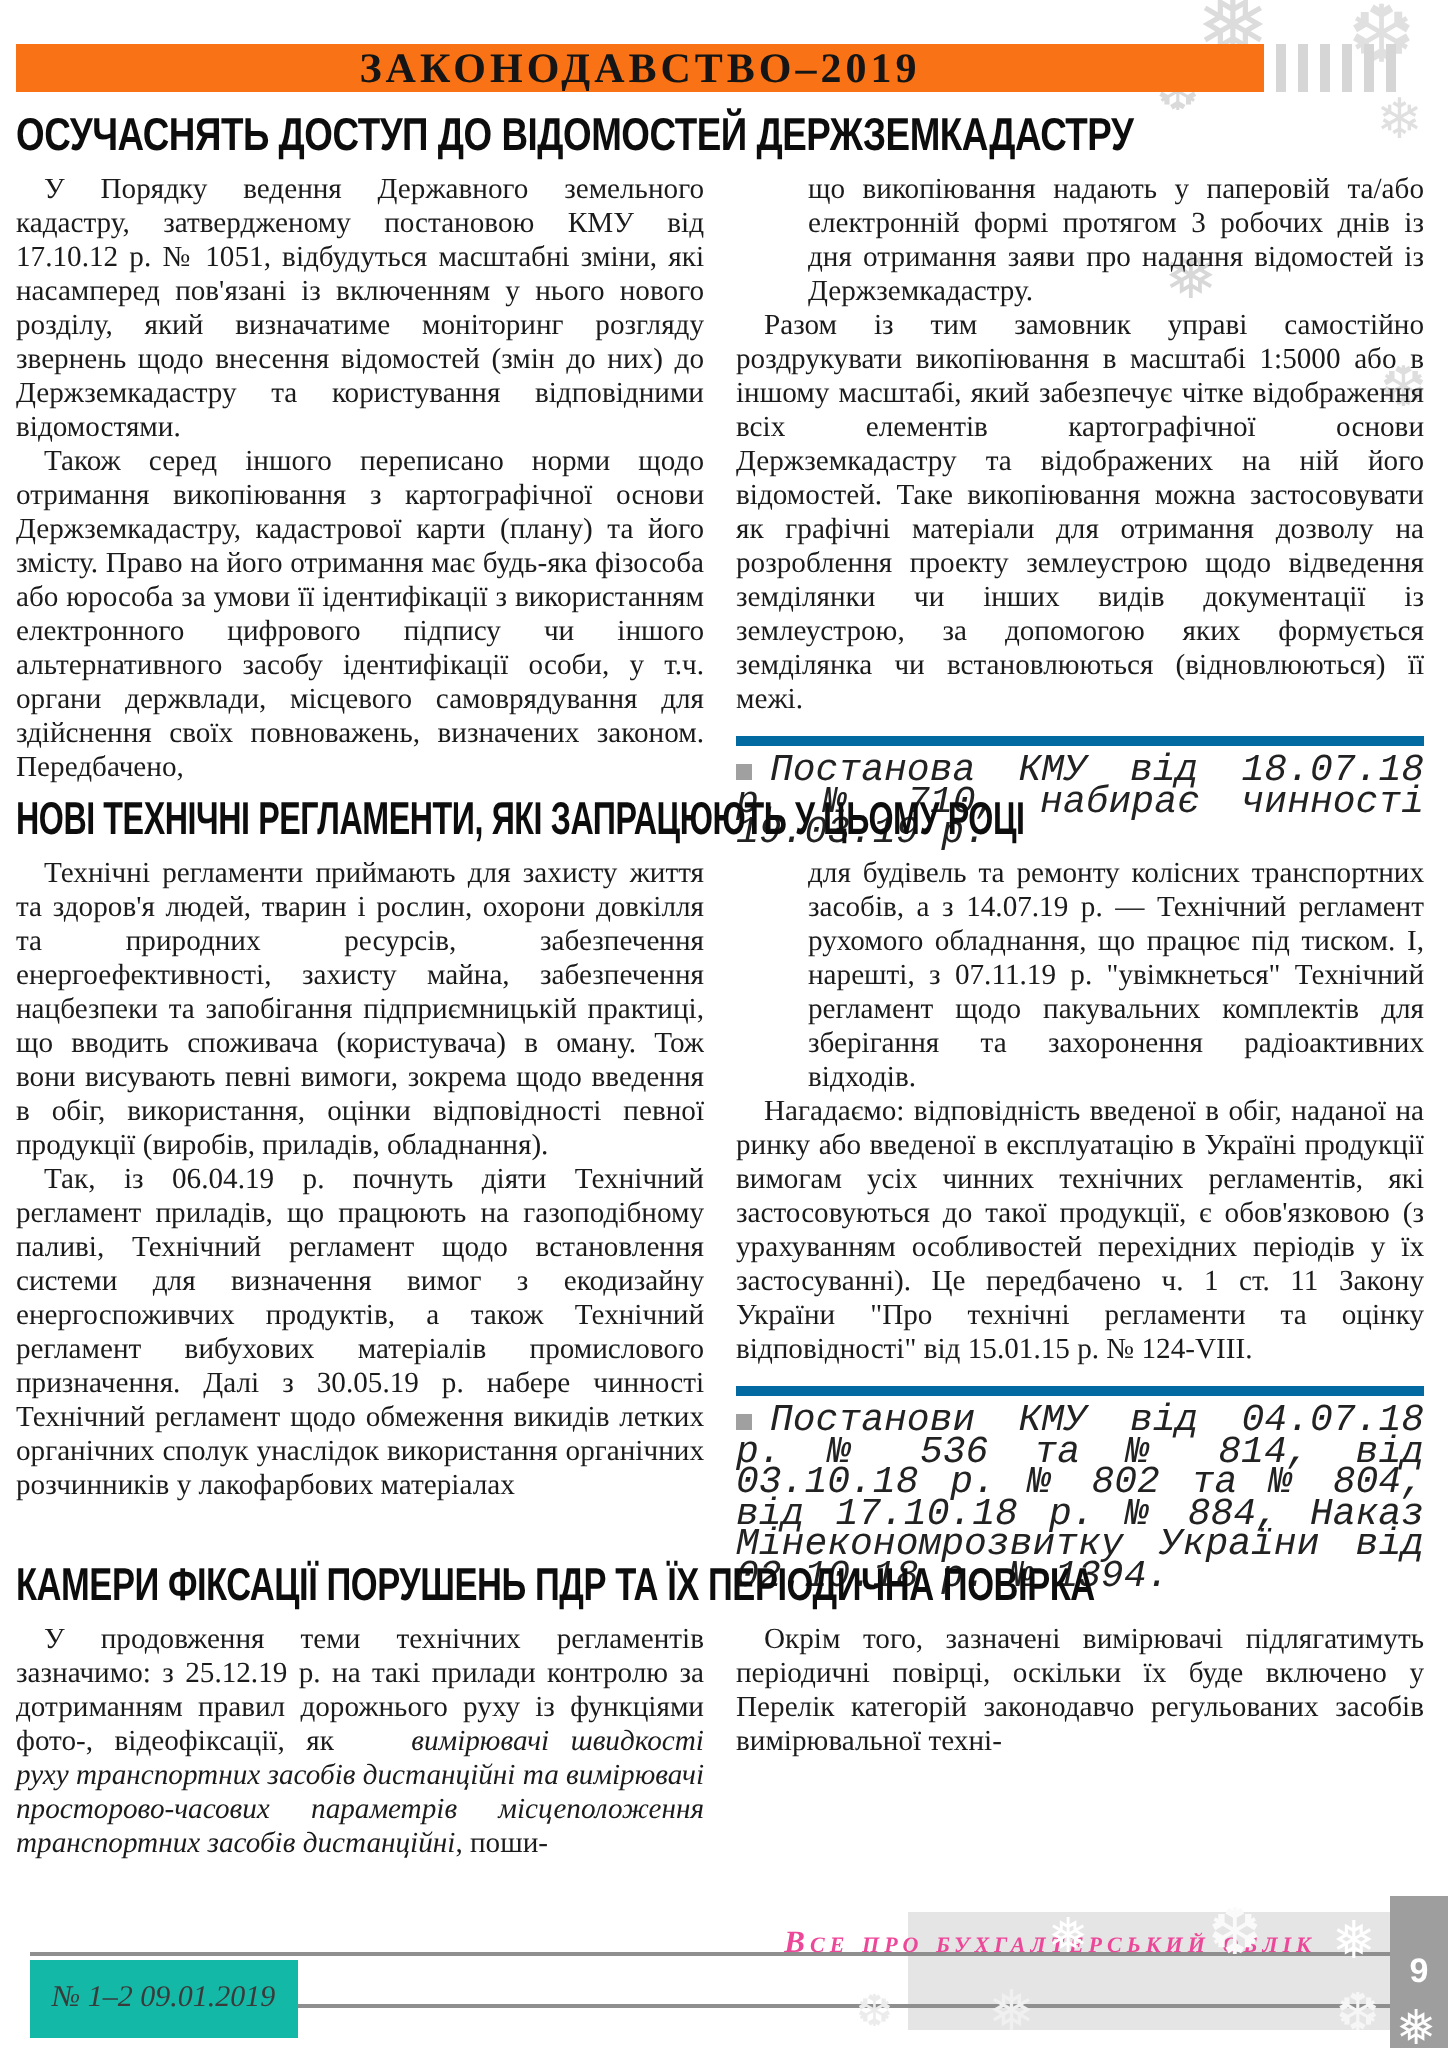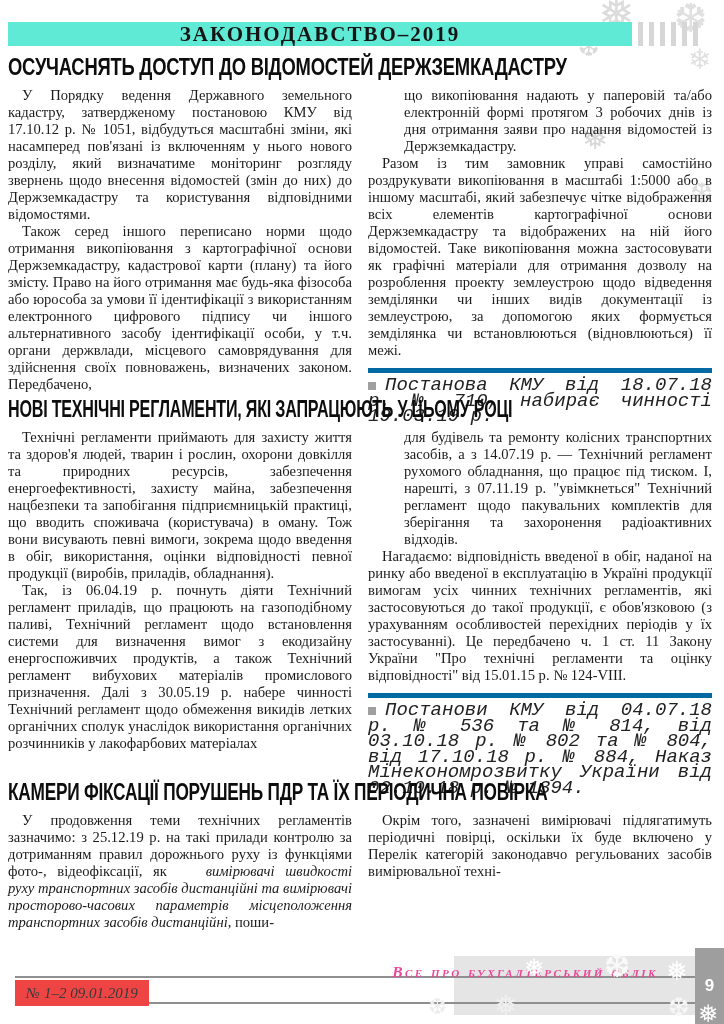--- a/index.html
+++ b/index.html
@@ -1,20 +1,20 @@
 <!DOCTYPE html>
 <html><head>
 <meta charset="utf-8">
 <style>
   html,body{margin:0;padding:0;background:#ffffff;}
   .page{position:relative;width:724px;height:1024px;background:#ffffff;overflow:hidden;
         font-family:"Liberation Serif", serif;color:#1b1b1b;}
 
   
-  .banner{position:absolute;left:8px;top:22px;width:624px;height:24px;background:#5eead4;
+  .banner{position:absolute;left:8px;top:22px;width:624px;height:24px;background:#f97316;
           display:flex;align-items:center;justify-content:center;z-index:1;}
   .banner-title{font-family:"Liberation Serif", serif;font-weight:bold;font-size:21px;
                 letter-spacing:2px;color:#151515;white-space:nowrap;}
   .stripes{position:absolute;left:638px;top:22px;height:24px;display:flex;gap:6px;z-index:1;}
   .stripes i{display:block;width:5px;height:24px;background:#d6d6d6;}
 
   
   .sf{position:absolute;font-family:"DejaVu Sans", sans-serif;line-height:1;z-index:0;pointer-events:none;}
   .sf1{left:598px;top:-8px;font-size:44px;color:#dcdcdc;}
   .sf2{left:674px;top:-2px;font-size:40px;color:#e0e0e0;}
@@ -48,21 +48,21 @@
   
   .ref{border-top:5px solid #0369a1;margin-top:9px;padding-top:5px;
        font-style:italic;font-size:19px;line-height:15.5px;text-align:justify;color:#222;font-family:Liberation Mono, monospace;}
   .sq{display:inline-block;width:8px;height:8px;background:#a0a0a0;margin-right:9px;
       vertical-align:baseline;font-style:normal;}
 
   
   .footer-band{position:absolute;left:454px;top:956px;width:241px;height:59px;background:#e5e5e5;z-index:0;}
   .rule{position:absolute;left:15px;width:680px;height:2px;background:#8f8f8f;z-index:3;}
   .rule-top{top:976px;} .rule-bottom{top:1002px;}
-  .issue-box{position:absolute;left:15px;top:980px;width:134px;height:26px;background:#ef4444;
+  .issue-box{position:absolute;left:15px;top:980px;width:134px;height:39px;background:#14b8a6;
              display:flex;align-items:center;z-index:3;}
   .issue-label{padding-left:11px;font-style:italic;font-size:15px;color:#3a3a3a;white-space:nowrap;}
   .journal-title{position:absolute;right:66px;top:960px;height:22px;line-height:23px;z-index:3;
                  font-style:italic;font-weight:bold;font-variant:small-caps;
                  letter-spacing:2.5px;font-size:15.5px;color:#ec4899;white-space:nowrap;}
   .page-num-box{position:absolute;left:695px;top:948px;width:29px;height:76px;background:#9e9e9e;
                 display:flex;align-items:center;justify-content:center;z-index:2;}
   .page-num{font-family:"Liberation Sans", sans-serif;font-weight:bold;font-size:17px;color:#ffffff;}
 </style>
 </head>

